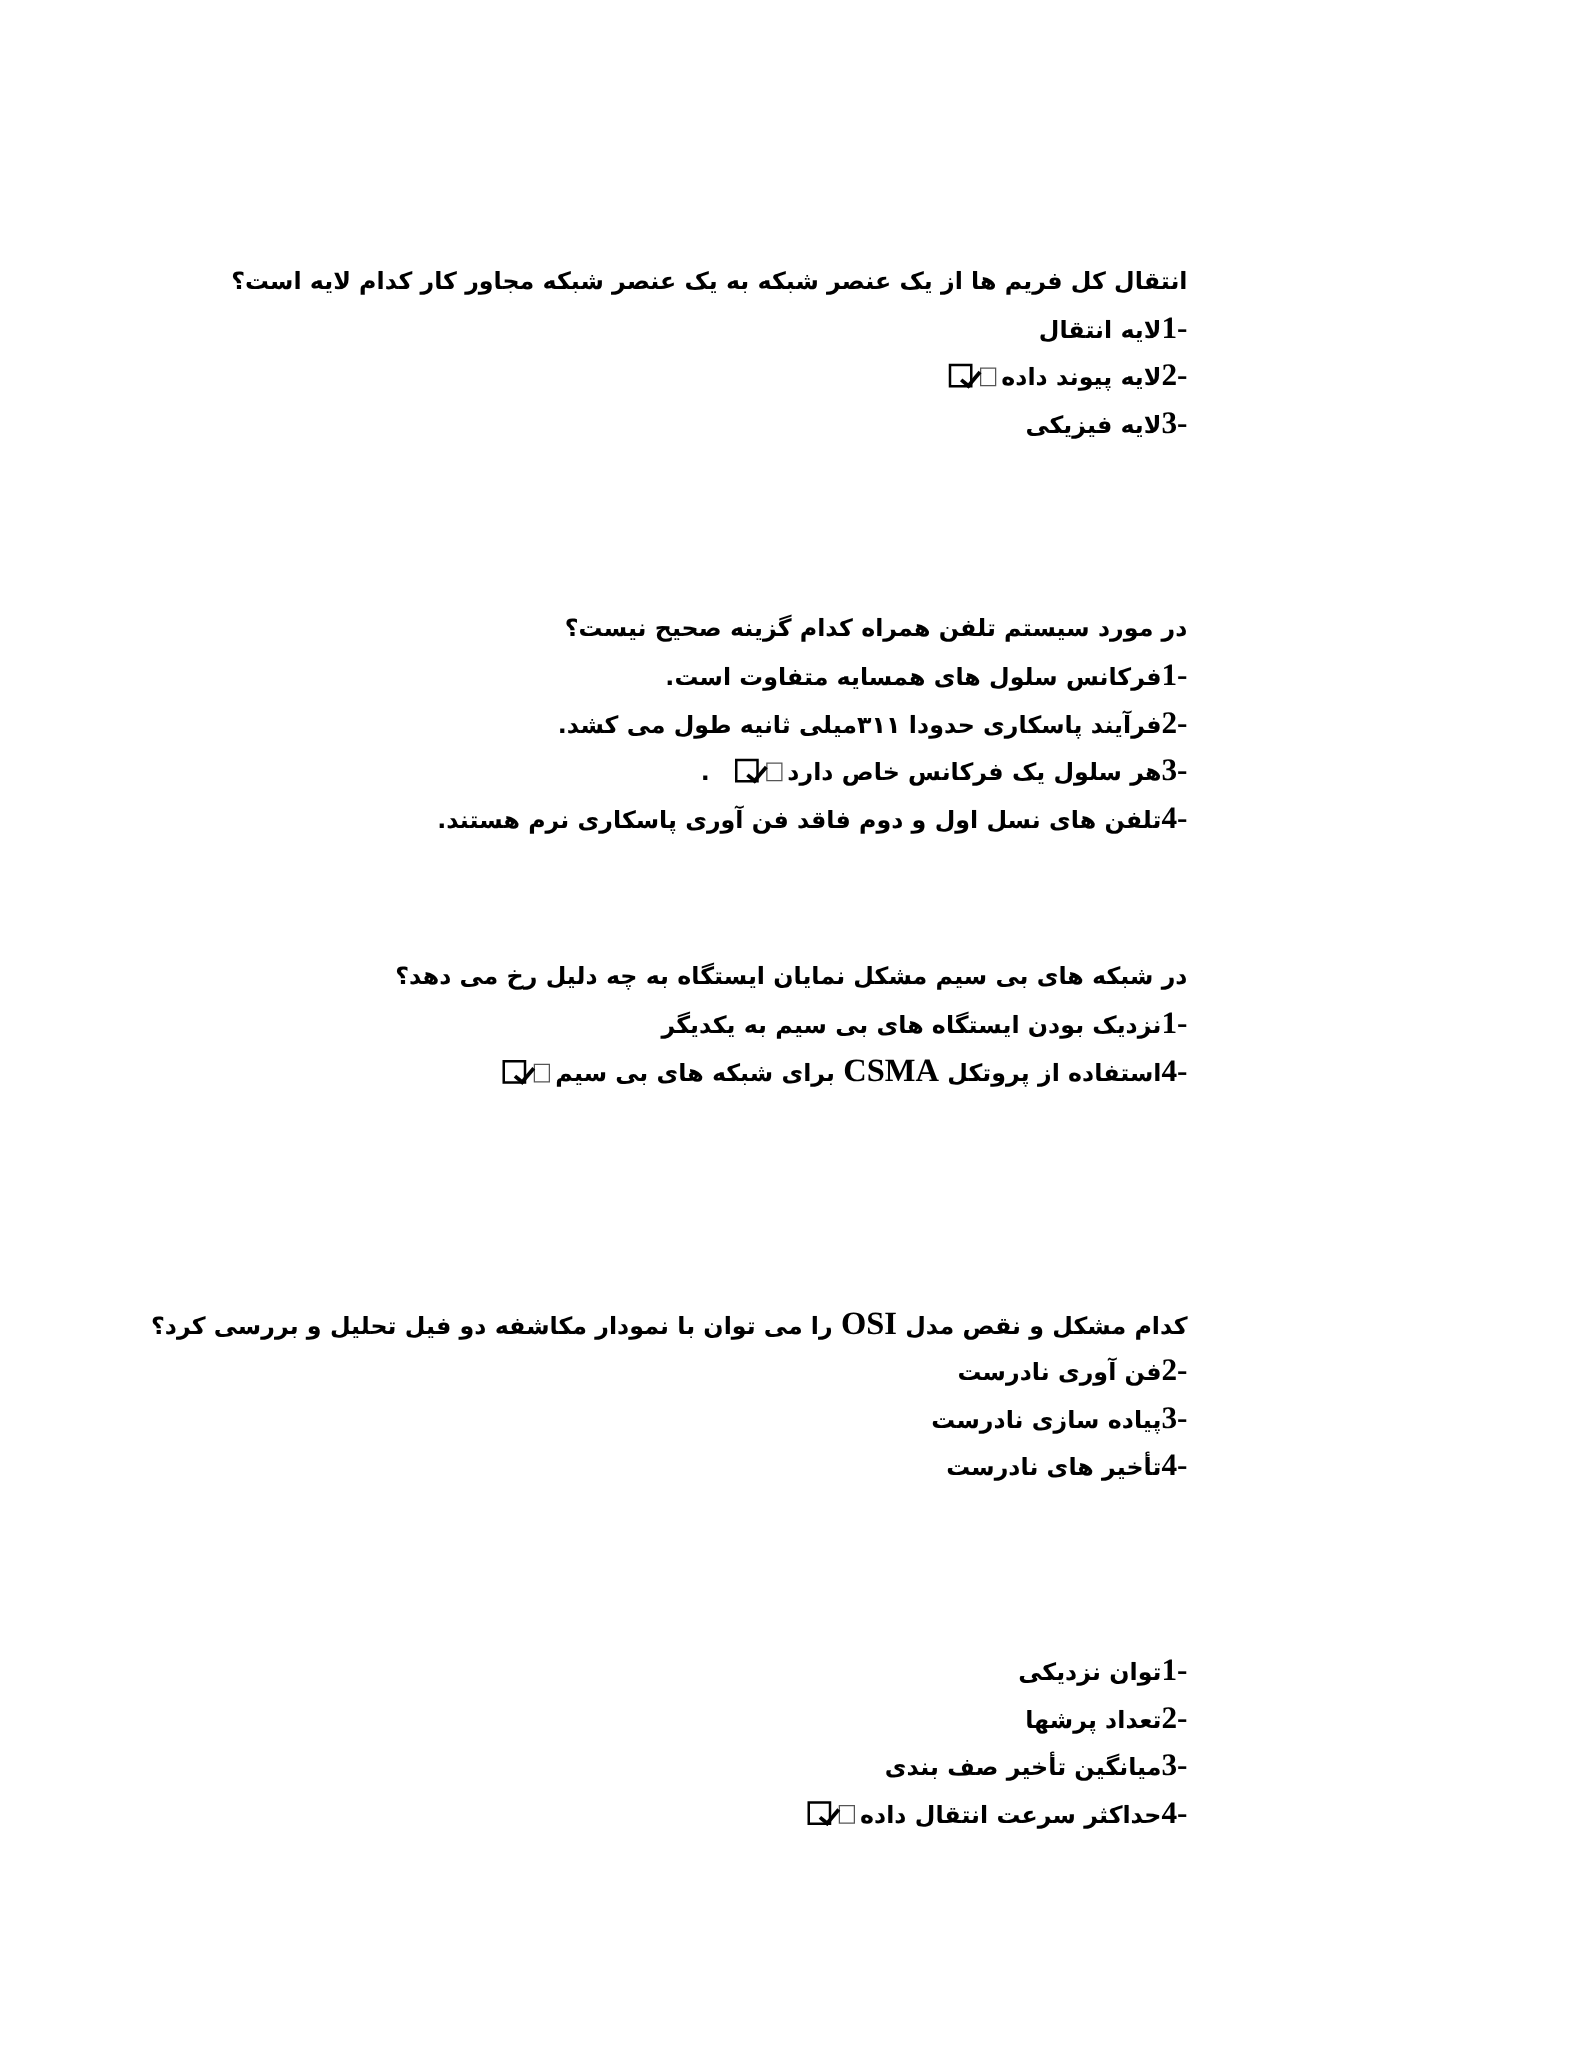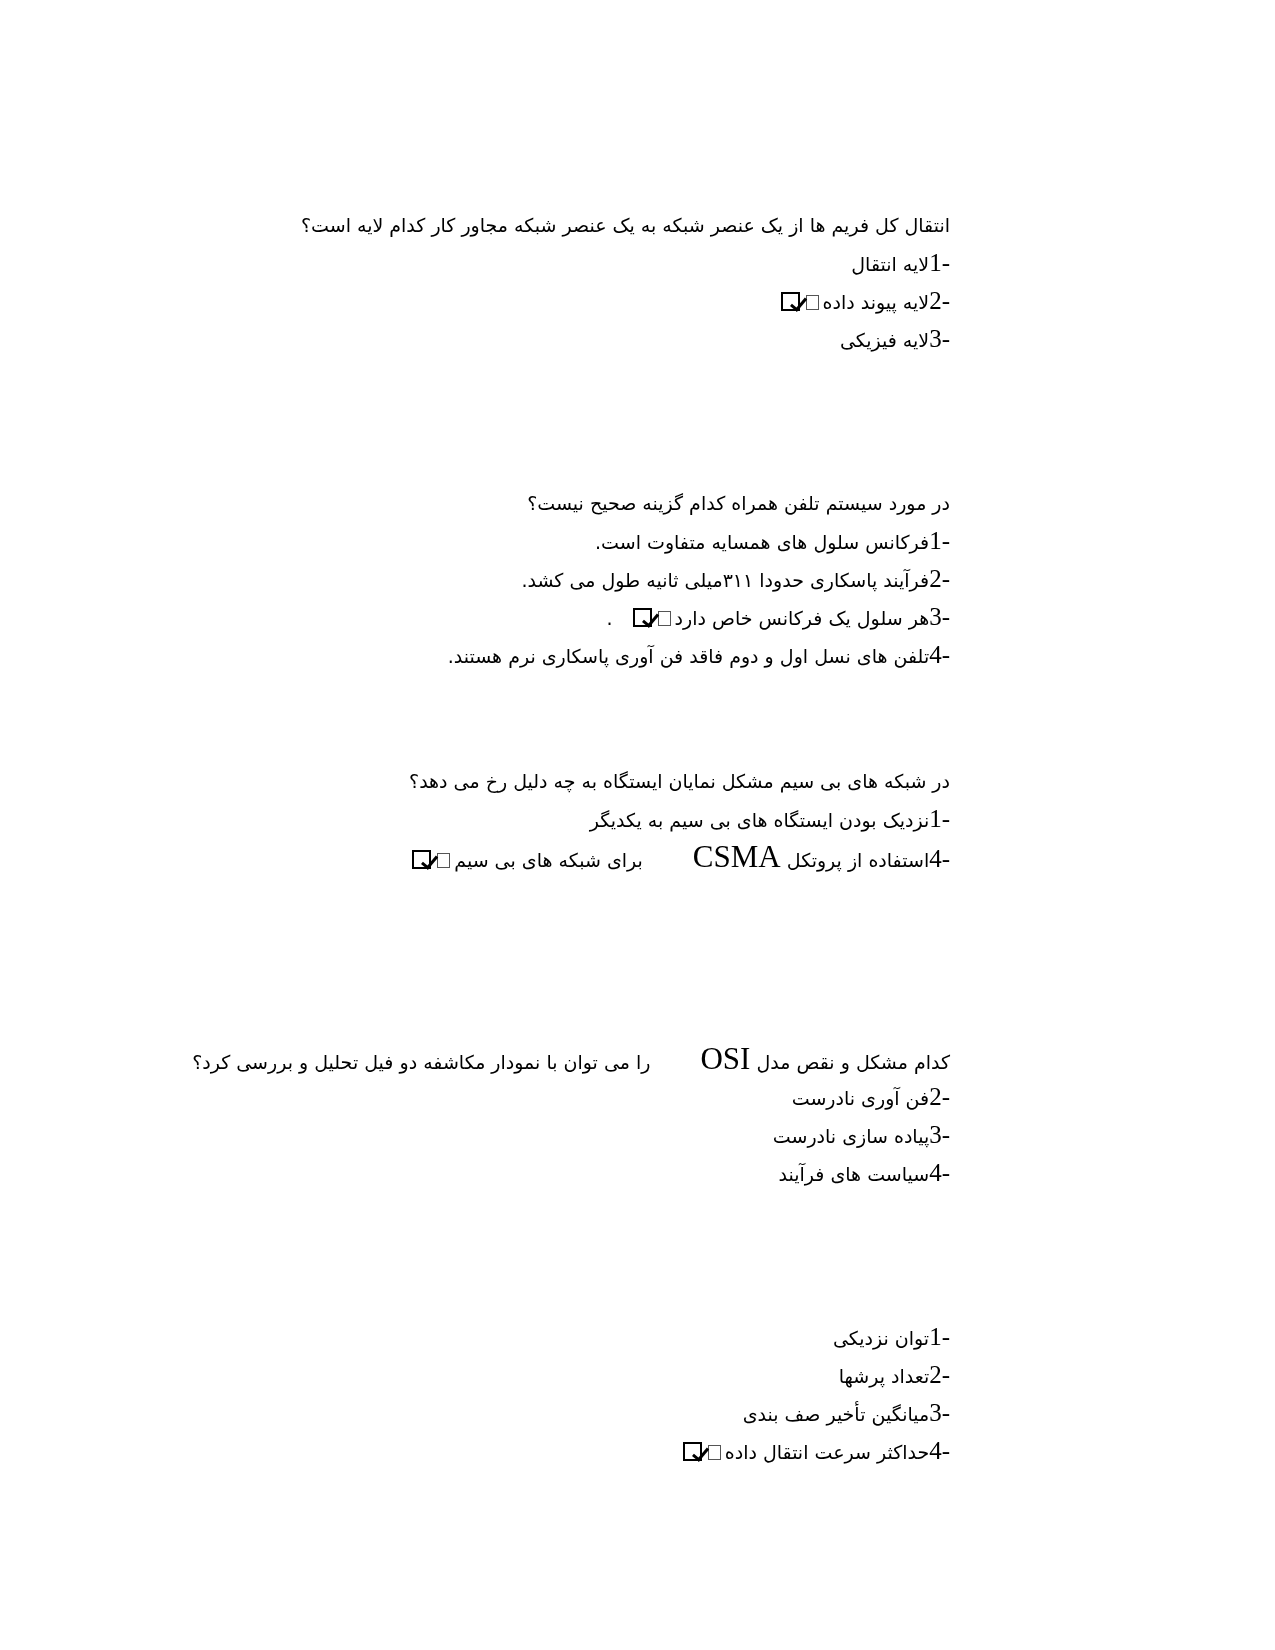--- a/index.html
+++ b/index.html
@@ -14,20 +14,21 @@
     overflow: hidden;
     font-family: "DejaVu Sans", sans-serif;
     color: #000000;
   }
   .page {
     position: absolute;
     left: 0;
     top: 0;
     width: 1100px;
     height: 1650px;
+    font-weight: bold;
   }
   .question-block {
     position: absolute;
     right: 150px;
     width: 760px;
     direction: rtl;
     text-align: right;
   }
   .line {
     font-size: 19px;
@@ -36,22 +37,21 @@
     white-space: nowrap;
   }
   .option .num {
     font-family: "Liberation Serif", serif;
     font-size: 25px;
     unicode-bidi: isolate;
     direction: ltr;
   }
   .latin {
     font-family: "Liberation Serif", serif;
-    font-size: 31px;
-    margin-left: 44px;
+    font-size: 26px;
   }
   .mark-box {
     display: inline-block;
     width: 11px;
     height: 13px;
     border: 1px solid #555;
     vertical-align: -1px;
     margin: 0 4px;
   }
   .check-box {
@@ -104,21 +104,21 @@
   <div class="question-block" style="top:762px;">
     <div class="line">در شبکه های بی سیم مشکل نمایان ایستگاه به چه دلیل رخ می دهد؟</div>
     <div class="line option"><span class="num">1-</span><span>نزدیک بودن ایستگاه های بی سیم به یکدیگر</span></div>
     <div class="line option"><span class="num">4-</span><span>استفاده از پروتکل</span> <span class="latin">CSMA</span> <span>برای شبکه های بی سیم</span><span class="mark-box"></span><span class="check-box"></span></div>
   </div>
 
   <div class="question-block" style="top:1040px;">
     <div class="line"><span>کدام مشکل و نقص مدل</span> <span class="latin">OSI</span> <span>را می توان با نمودار مکاشفه دو فیل تحلیل و بررسی کرد؟</span></div>
     <div class="line option"><span class="num">2-</span><span>فن آوری نادرست</span></div>
     <div class="line option"><span class="num">3-</span><span>پیاده سازی نادرست</span></div>
-    <div class="line option"><span class="num">4-</span><span>سیاست های فرآیند</span></div>
+    <div class="line option"><span class="num">4-</span><span>تأخیر های نادرست</span></div>
   </div>
 
   <div class="question-block" style="top:1318px;">
     <div class="line option"><span class="num">1-</span><span>توان نزدیکی</span></div>
     <div class="line option"><span class="num">2-</span><span>تعداد پرشها</span></div>
     <div class="line option"><span class="num">3-</span><span>میانگین تأخیر صف بندی</span></div>
     <div class="line option"><span class="num">4-</span><span>حداکثر سرعت انتقال داده</span><span class="mark-box"></span><span class="check-box"></span></div>
   </div>
 
 </div>

